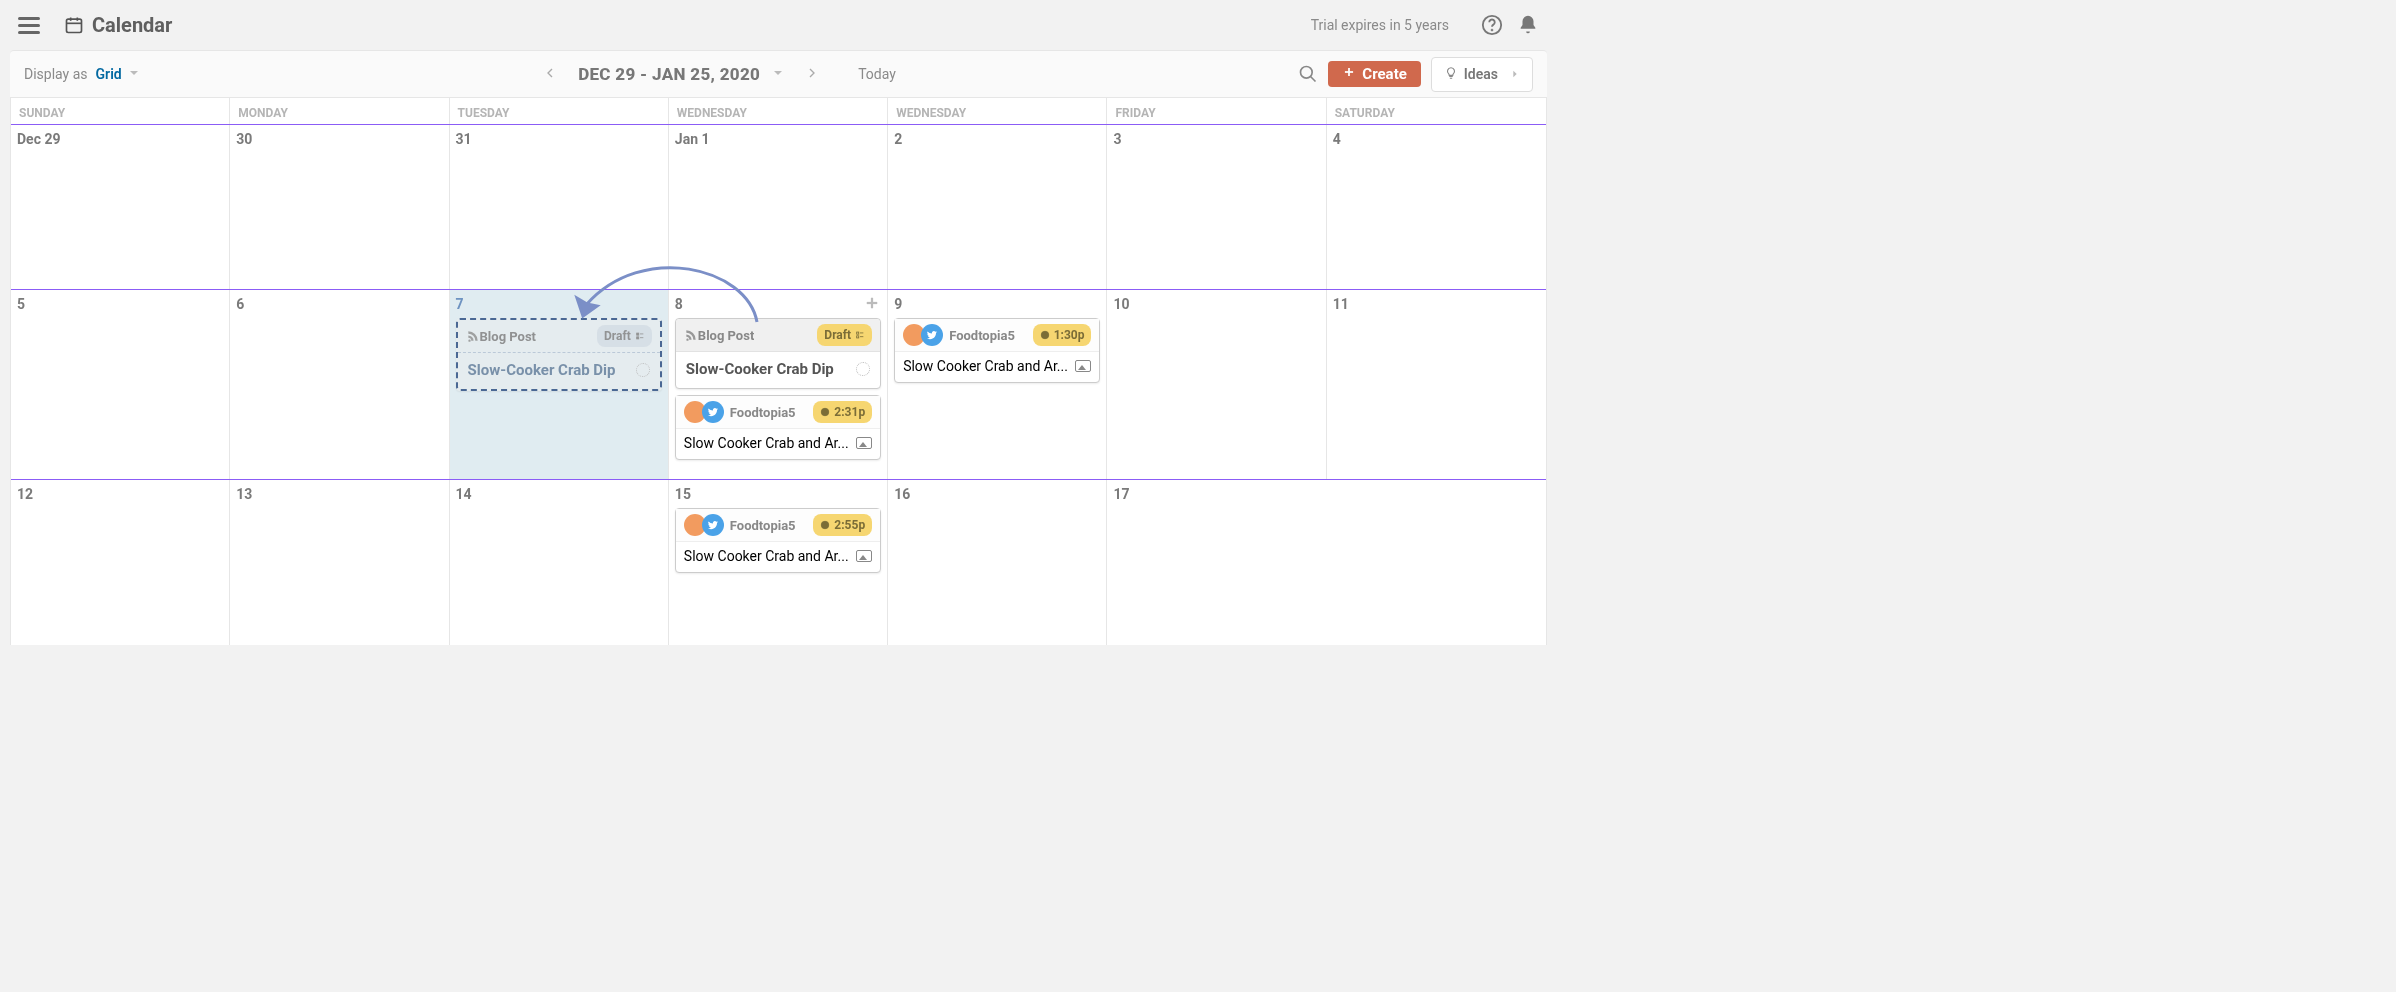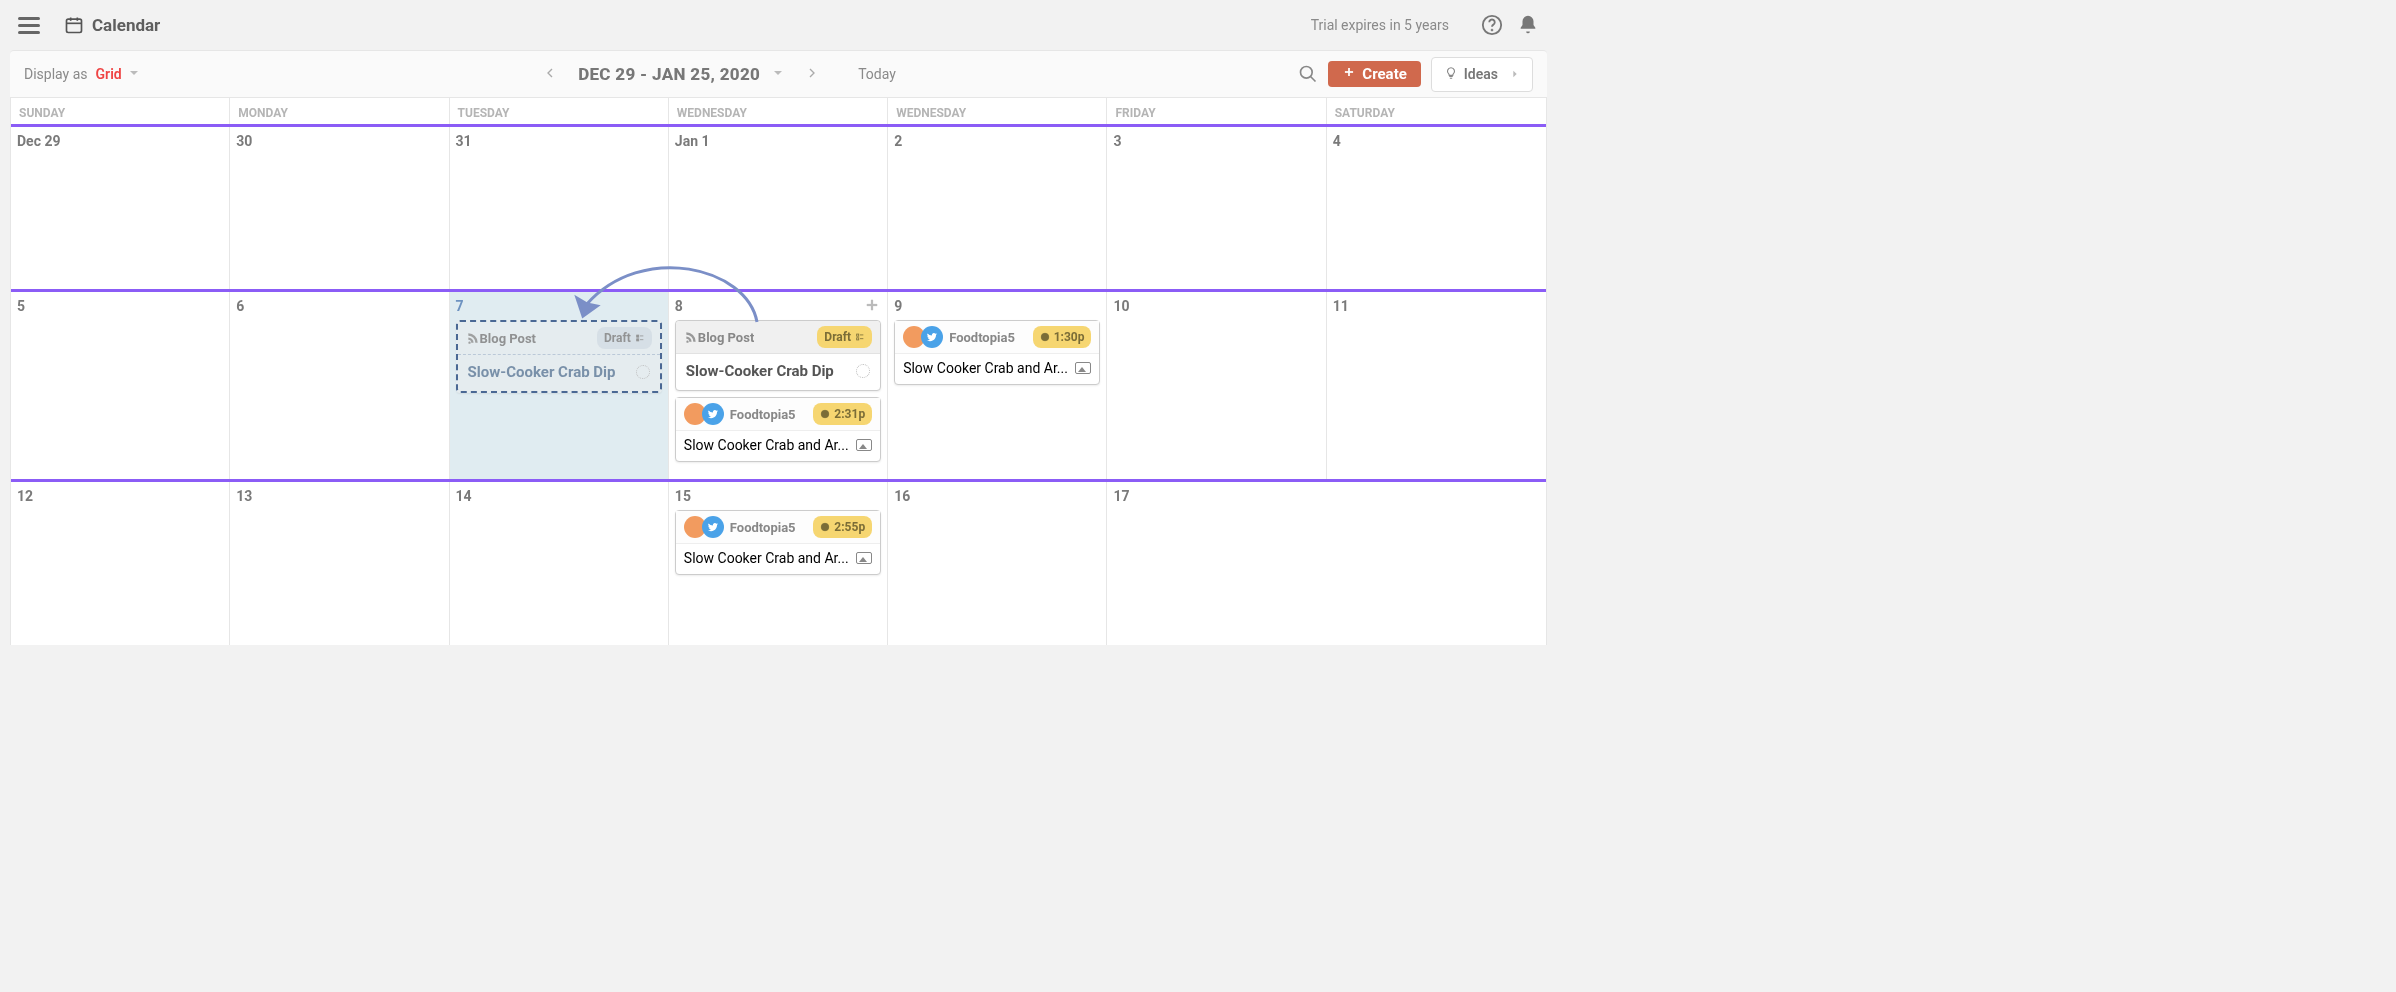--- a/index.html
+++ b/index.html
@@ -27,39 +27,39 @@
 }
 .menu-btn span {
   display: block; height: 3px; background: #666; border-radius: 2px; width: 22px;
 }
 .app-title-wrap {
   display: flex; align-items: center; gap: 8px; margin-left: 18px;
 }
 .cal-icon {
   width: 20px; height: 20px; stroke: #555; fill: none;
 }
-.app-title { font-size: 17px; font-weight: 700; color: #5f5f5f; }
+.app-title { font-size: 20px; font-weight: 700; color: #5f5f5f; }
 .top-spacer { flex: 1; }
 .trial-text { color: #8a8a8a; font-size: 14px; margin-right: 18px; }
 .help-icon, .bell-icon { width: 22px; height: 22px; margin-left: 14px; cursor: pointer; }
 .bell-icon { fill: #777; }
 .help-icon { stroke: #777; fill: none; }
 
 .toolbar {
   display: flex; align-items: center;
   height: 48px;
   background: #fafafa;
   border: 1px solid #e6e6e6;
   border-left: none; border-right: none;
   margin: 0 10px;
   border-top-left-radius: 4px; border-top-right-radius: 4px;
   padding: 0 14px;
 }
 .display-label { color: #8a8a8a; margin-right: 8px; }
-.display-value { color: #ef4444; font-weight: 600; }
+.display-value { color: #0369a1; font-weight: 600; }
 .chev { margin-left: 6px; }
 .chev svg { width: 12px; height: 12px; fill: #bbb; }
 .center-nav {
   flex: 1; display: flex; align-items: center; justify-content: center; gap: 20px;
 }
 .nav-arrow { cursor: pointer; }
 .nav-arrow svg { width: 16px; height: 16px; stroke: #aaa; fill: none; stroke-width: 2; }
 .date-range { font-size: 17px; font-weight: 800; color: #777; letter-spacing: 0.3px; }
 .date-range-wrap { display: flex; align-items: center; gap: 6px; cursor: pointer; }
 .today-link { color: #8a8a8a; cursor: pointer; margin-left: 18px; }
@@ -94,21 +94,21 @@
 .day-header {
   padding: 8px 8px 4px;
   font-size: 12px; font-weight: 700; color: #b5b5b5;
   border-right: 1px solid #e6e6e6;
 }
 .day-header:last-child { border-right: none; }
 
 .week {
   display: grid; grid-template-columns: repeat(7, 1fr);
   height: 190px;
-  border-top: 3px solid #8b5cf6;
+  border-top: 1px solid #8b5cf6;
 }
 .week.short { height: 165px; }
 .day {
   border-right: 1px solid #e6e6e6;
   padding: 6px;
   position: relative;
 }
 .day:last-child { border-right: none; }
 .date-num {
   font-size: 14px; font-weight: 700; color: #7a7a7a;

